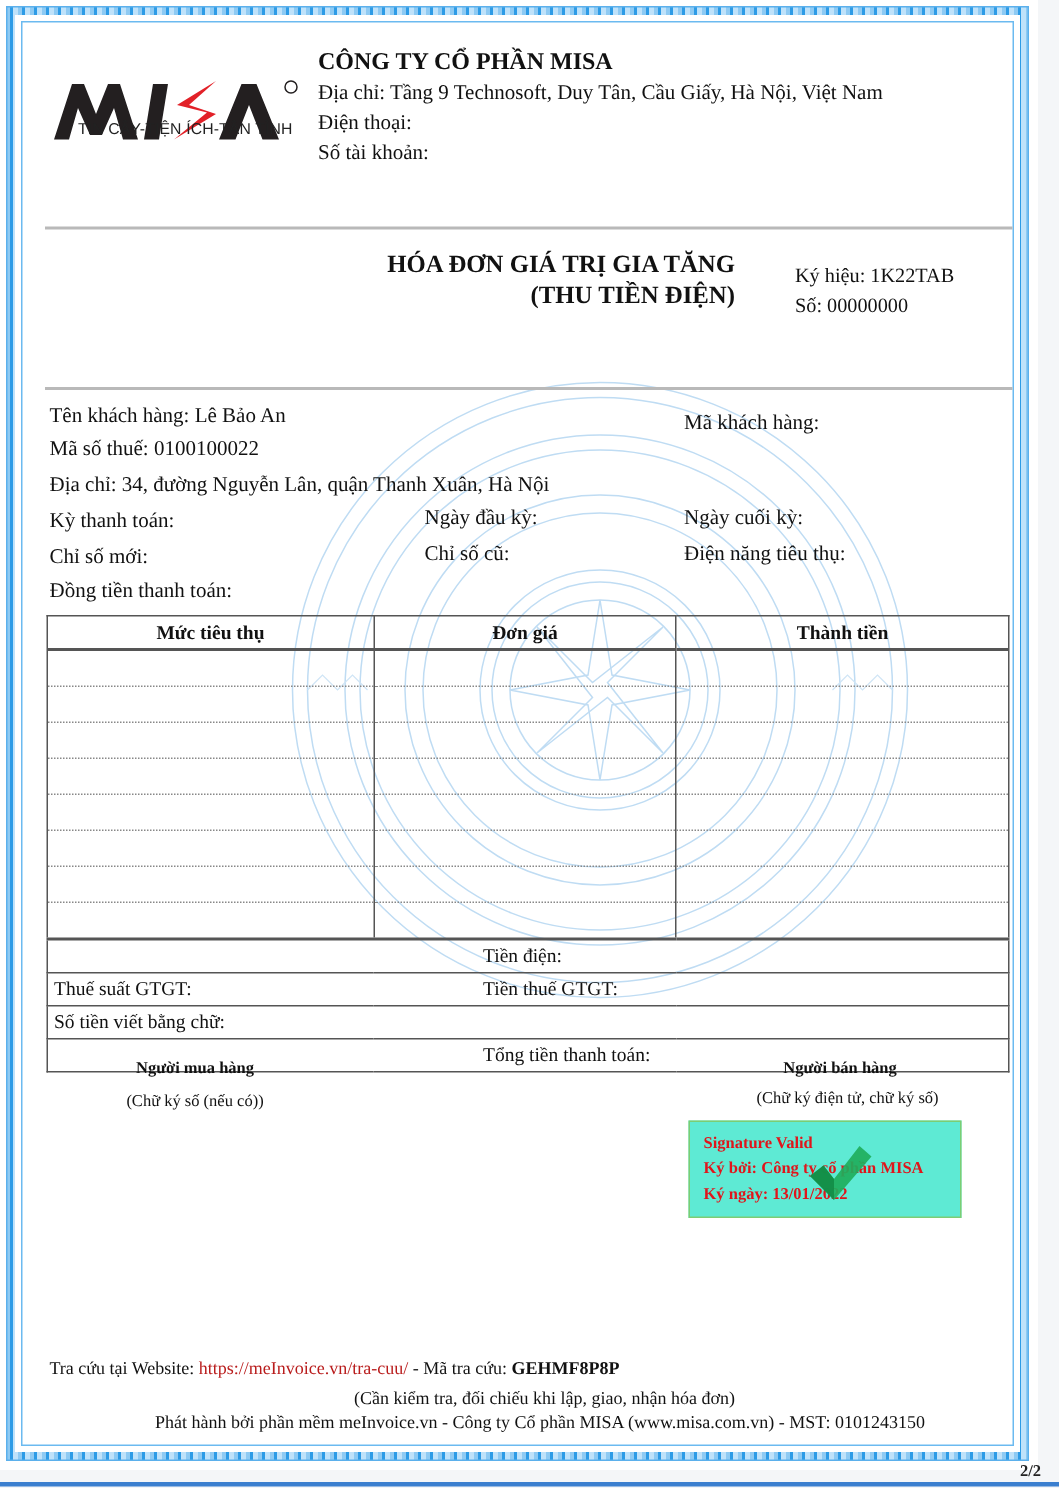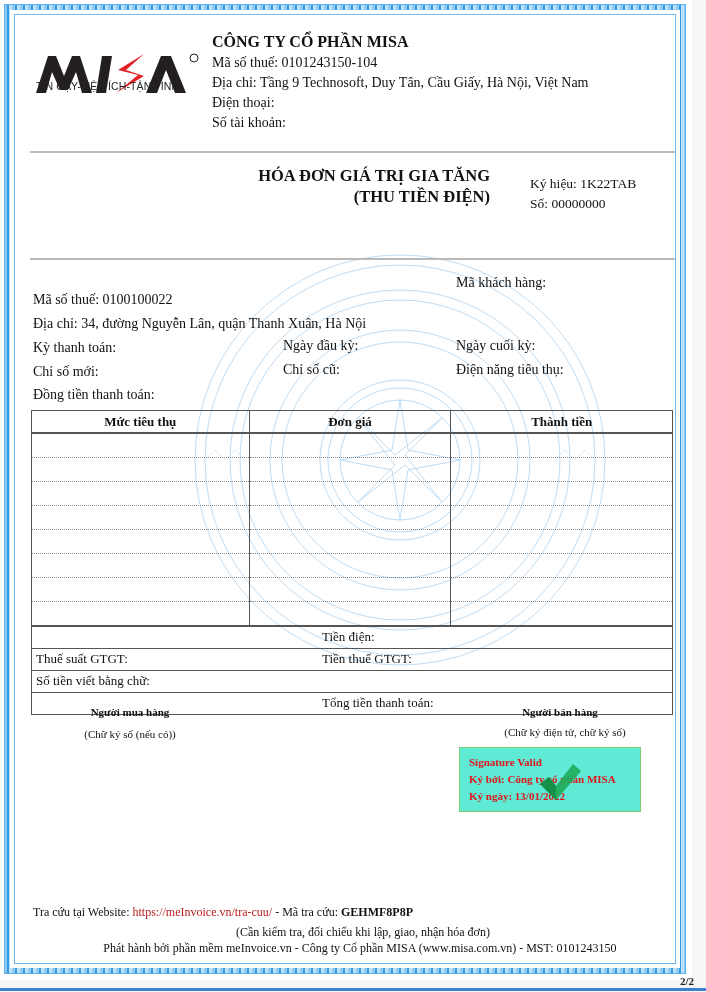--- a/index.html
+++ b/index.html
@@ -28,21 +28,21 @@
     }
 
     .watermark {
       position:absolute; left:190px; top:250px; width:420px; height:420px;
       pointer-events:none;
     }
 
     .content { position:absolute; left:0; top:0; width:706px; height:992px; }
 
     .logo { position:absolute; left:34px; top:33px; width:165px; height:80px; }
-    .logo-tag { position:absolute; left:36px; top:80px; font-family:"Liberation Sans","DejaVu Sans",sans-serif; font-size:10.5px; color:#222; letter-spacing:0.1px; }
+    .logo-tag { position:absolute; left:52px; top:80px; font-family:"Liberation Sans","DejaVu Sans",sans-serif; font-size:10.5px; color:#222; letter-spacing:0.1px; }
 
     .company { position:absolute; left:212px; top:31px; font-size:14px; line-height:20px; }
     .company .name { font-weight:bold; font-size:16px; line-height:22px; }
 
     .sep { position:absolute; left:30px; width:645px; height:2px; background:#b9b9b9; }
 
     .title-block { position:absolute; left:210px; top:165px; width:280px; text-align:right;font-family:Liberation Serif, serif; }
     .title-block .t1 { font-weight:bold; font-size:16.5px; line-height:22px; }
     .title-block .t2 { font-weight:bold; font-size:16.5px; line-height:20px; }
     .title-block .date { font-style:italic; font-size:13.5px; line-height:18px; }
@@ -119,39 +119,39 @@
     <polygon points="2,45 14,8 22,8 30,28 38,8 46,8 58,45 48,45 42,24 34,42 26,42 18,24 12,45" fill="#231f20"></polygon>
     <polygon points="62,45 68,8 78,8 72,45" fill="#231f20"></polygon>
     <path d="M110 6 L84 22 L104 27 L82 45 L110 28 L92 22 Z" fill="#e22128"></path>
     <polygon points="112,45 127,8 137,8 152,45 141,45 132,22 123,45" fill="#231f20"></polygon>
     <circle cx="160" cy="10" r="4" fill="none" stroke="#231f20" stroke-width="1"></circle>
   </svg>
   <div class="logo-tag">TIN CẬY-TIỆN ÍCH-TẬN TÌNH</div>
 
   <div class="company">
     <div class="name">CÔNG TY CỔ PHẦN MISA</div>
-    <div>Mã số thuế: 0101243150-104</div>
     <div>Địa chỉ: Tầng 9 Technosoft, Duy Tân, Cầu Giấy, Hà Nội, Việt Nam</div>
     <div>Điện thoại:</div>
     <div>Số tài khoản:</div>
   </div>
 
   <div class="sep" style="top:151px"></div>
 
   <div class="title-block">
     <div class="t1">HÓA ĐƠN GIÁ TRỊ GIA TĂNG</div>
     <div class="t2">(THU TIỀN ĐIỆN)</div>
   </div>
   <div class="serial">
     <div>Ký hiệu: 1K22TAB</div>
     <div>Số: 00000000</div>
   </div>
 
   <div class="sep" style="top:258px"></div>
 
+  <div class="info" style="left:33px;top:268px">Tên khách hàng: Lê Bảo An</div>
   <div class="info" style="left:456px;top:273px">Mã khách hàng:</div>
   <div class="info" style="left:33px;top:290px">Mã số thuế: 0100100022</div>
   <div class="info" style="left:33px;top:314px">Địa chỉ: 34, đường Nguyễn Lân, quận Thanh Xuân, Hà Nội</div>
   <div class="info" style="left:33px;top:338px">Kỳ thanh toán:</div>
   <div class="info" style="left:283px;top:336px">Ngày đầu kỳ:</div>
   <div class="info" style="left:456px;top:336px">Ngày cuối kỳ:</div>
   <div class="info" style="left:33px;top:362px">Chỉ số mới:</div>
   <div class="info" style="left:283px;top:360px">Chỉ số cũ:</div>
   <div class="info" style="left:456px;top:360px">Điện năng tiêu thụ:</div>
   <div class="info" style="left:33px;top:385px">Đồng tiền thanh toán:</div>

